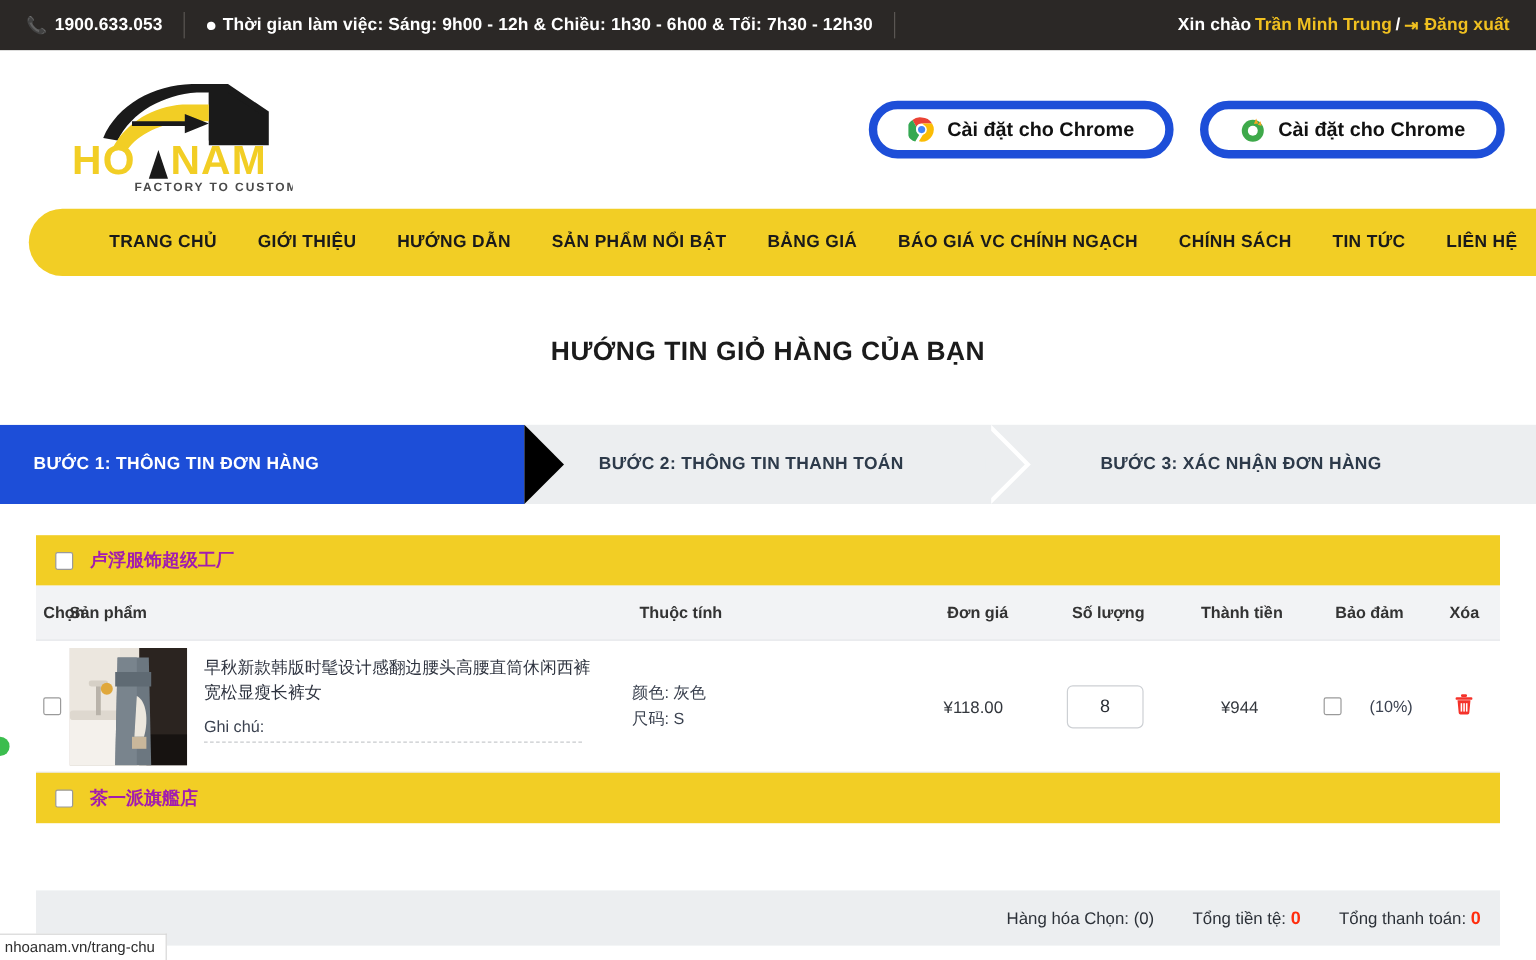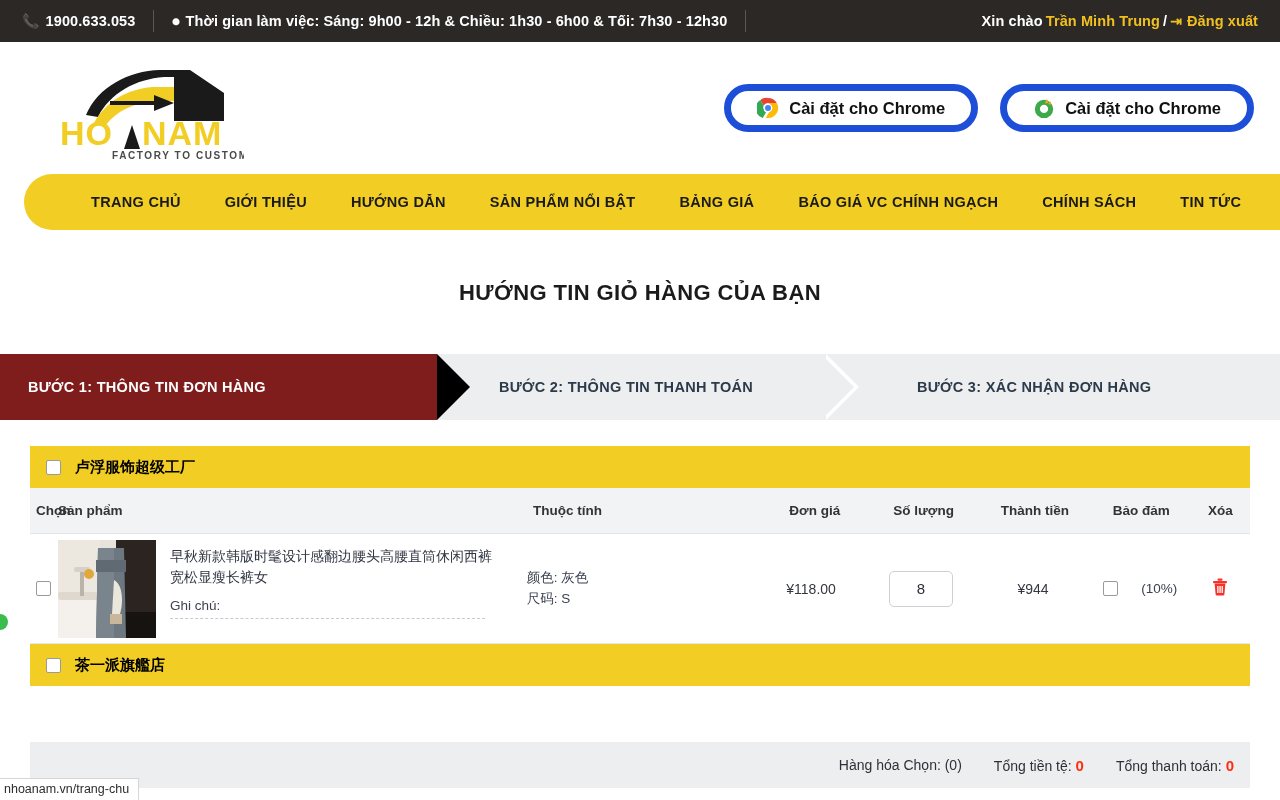--- a/index.html
+++ b/index.html
@@ -79,21 +79,21 @@
   .navwrap { position: relative; height: 56px; }
   .nav {
     position: absolute;
     left: 24px; right: 0; top: 0;
     height: 56px;
     background: #f2ce25;
     border-radius: 28px 0 0 28px;
     display: flex;
     align-items: center;
     padding-left: 52px;
-    gap: 14px;
+    gap: 4px;
   }
   .nav a {
     color: #1a1a1a;
     text-decoration: none;
     font-size: 14.5px;
     font-weight: bold;
     letter-spacing: .3px;
     padding: 0 15px;
     white-space: nowrap;
     cursor: pointer;
@@ -122,21 +122,21 @@
     display: flex;
     align-items: center;
     font-size: 14.5px;
     font-weight: bold;
     letter-spacing: .3px;
     position: relative;
     white-space: nowrap;
   }
   .step.s1 {
     width: 437px;
-    background: #7f1d1d;
+    background: #1d4ed8;
     color: #ffffff;
     padding-left: 28px;
   }
   .step.s1:after {
     content: "";
     position: absolute;
     right: -33px; top: 0;
     width: 0; height: 0;
     border-top: 33px solid transparent;
     border-bottom: 33px solid transparent;
@@ -180,21 +180,21 @@
     display: flex;
     align-items: center;
     gap: 14px;
     padding: 0 16px;
     margin-top: 26px;
   }
   .shop-bar.second { margin-top: 0; }
   .shop-name {
     font-size: 15px;
     font-weight: bold;
-    color: #000000;
+    color: #a21caf;
   }
   .cbox {
     width: 15px; height: 15px;
     border: 1px solid #9a9a9a;
     background: #ffffff;
     border-radius: 2px;
     flex: 0 0 15px;
     cursor: pointer;
     display: inline-block;
   }

